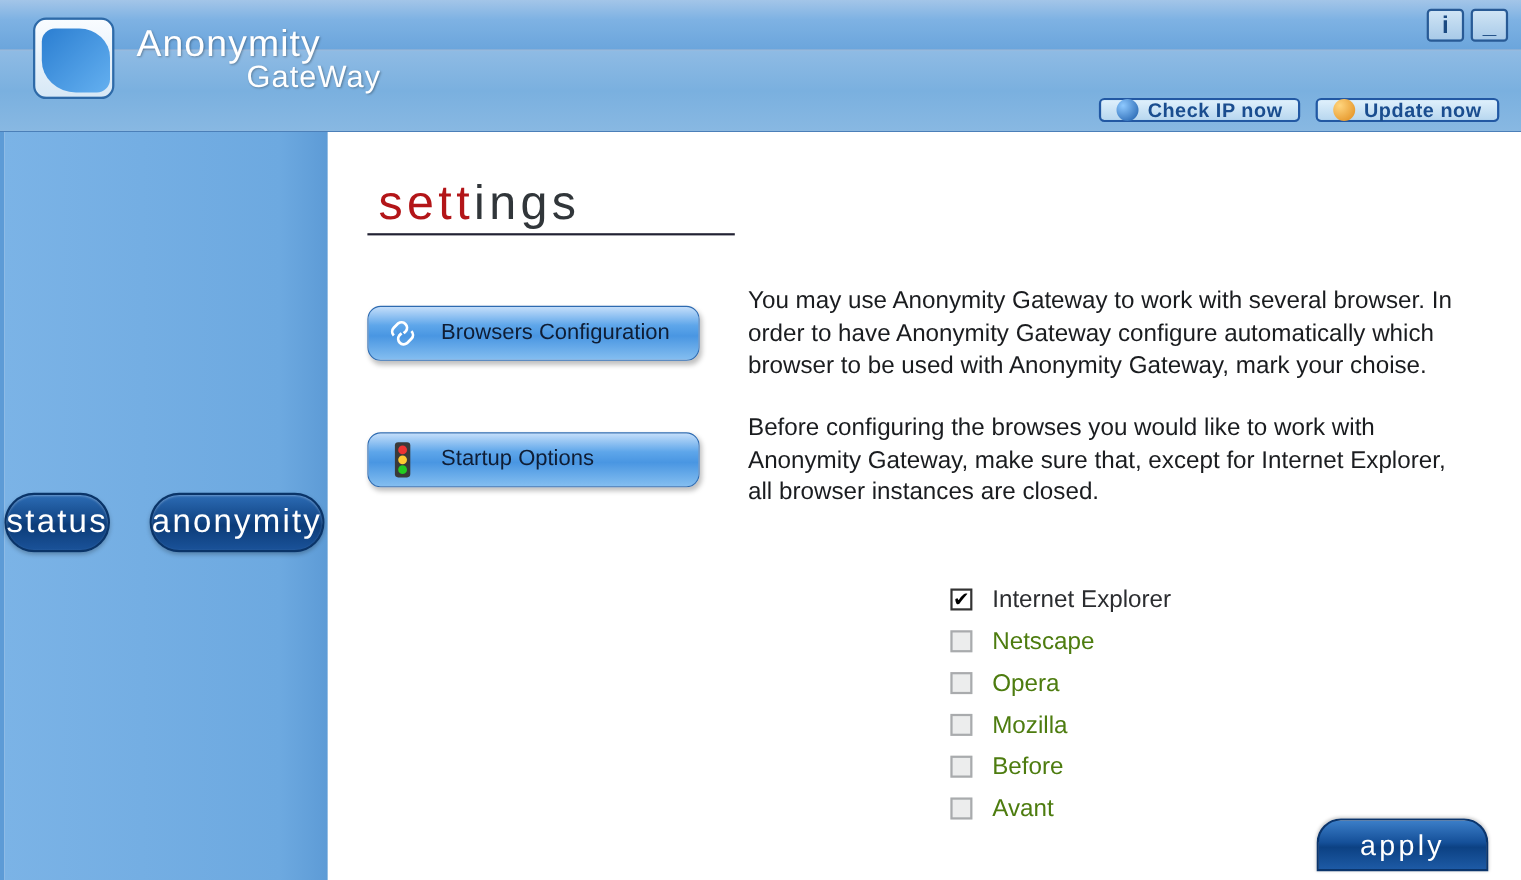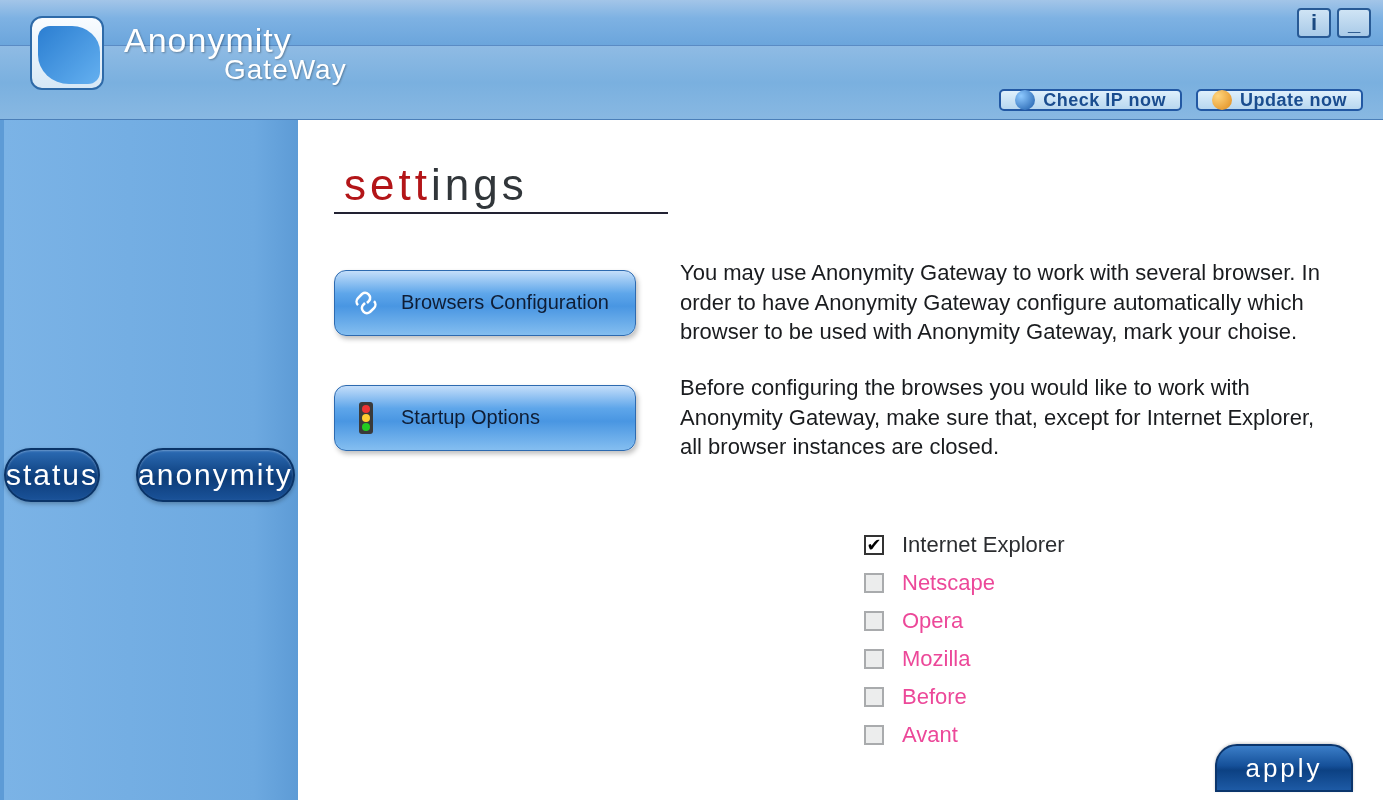--- a/index.html
+++ b/index.html
@@ -164,21 +164,21 @@
 .page-title .accent { color: #b31518; }
 .page-title .rest { color: #31363a; }
 .inner-row {
   display: flex;
   gap: 44px;
   margin-bottom: 26px;
   align-items: center;
 }
 .option-btn {
   width: 302px;
-  height: 66px;
+  height: 50px;
   border-radius: 12px;
   background: linear-gradient(#c4defa, #5ea6ea 35%, #4996e2 55%, #84bef0);
   border: 1px solid #2d6ab0;
   box-shadow: 2px 3px 5px rgba(0,0,0,0.25);
   display: flex;
   align-items: center;
   padding-left: 16px;
   gap: 20px;
   color: #0f1d34;
   font-size: 20px;
@@ -213,26 +213,26 @@
   display: flex; align-items: center; justify-content: center;
   background: #fff;
 }
 .cbox.disabled { border-color: #a9abad; background: #eceded; }
 .cbox .chk {
   font-size: 18px;
   line-height: 1;
   color: #000;
 }
 .b-row.enabled { color: #2b2d30; }
-.b-row.disabled { color: #ec4899; }
+.b-row.disabled { color: #4d7c0f; }
 .apply-btn {
   position: absolute;
   right: 30px;
   bottom: 8px;
-  width: 138px;
+  width: 156px;
   height: 48px;
   border-radius: 22px 22px 0 0;
   background: linear-gradient(#3b7ec8, #155099 45%, #0c4183 55%, #1d5aa5);
   color: #fff;
   border: 2px solid #0b356c;
   font-size: 26px;
   letter-spacing: 3px;
   display: flex;
   align-items: center;
   justify-content: center;

